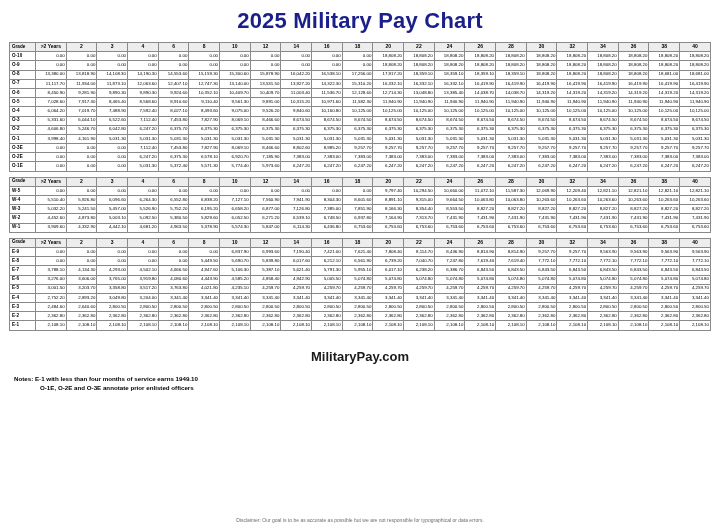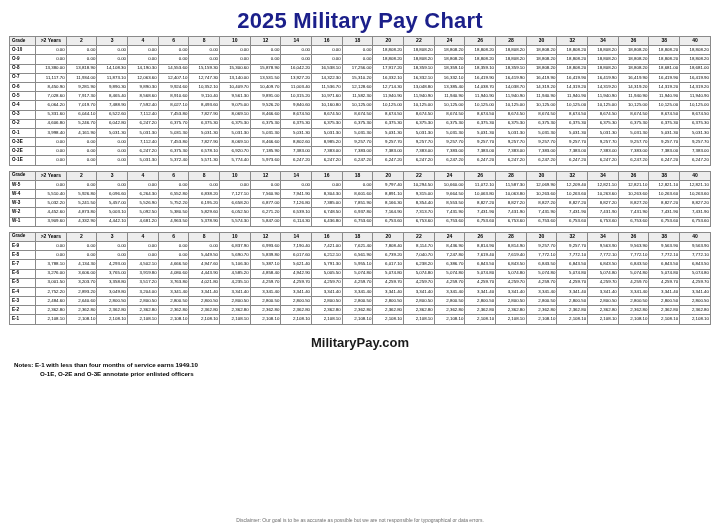--- a/index.html
+++ b/index.html
@@ -17,21 +17,21 @@
     position: relative;
     width: 720px;
     height: 529px;
   }
   .title {
     text-align: center;
     color: #1b1f8a;
     font-size: 22px;
     font-weight: bold;
     padding-top: 8px;
-    padding-bottom: 2px;
+    padding-bottom: 8px;
     letter-spacing: 0.2px;
   }
   table.pay {
     border-collapse: collapse;
     width: 702px;
     margin: 0 auto;
     table-layout: fixed;
   }
   table.pay td, table.pay th {
     border: 1px solid #8a8a8a;
@@ -67,21 +67,21 @@
   tr.spacer td {
     border: none;
     height: 5px;
     padding: 0;
   }
   .brand {
     text-align: center;
     font-size: 13px;
     font-weight: bold;
     color: #1a1a1a;
-    margin-top: 10px;
+    margin-top: 18px;
   }
   .notes {
     margin-top: 10px;
     margin-left: 14px;
     font-size: 6.2px;
     font-weight: bold;
     color: #000;
     line-height: 1.5;
   }
   .notes .indent {

